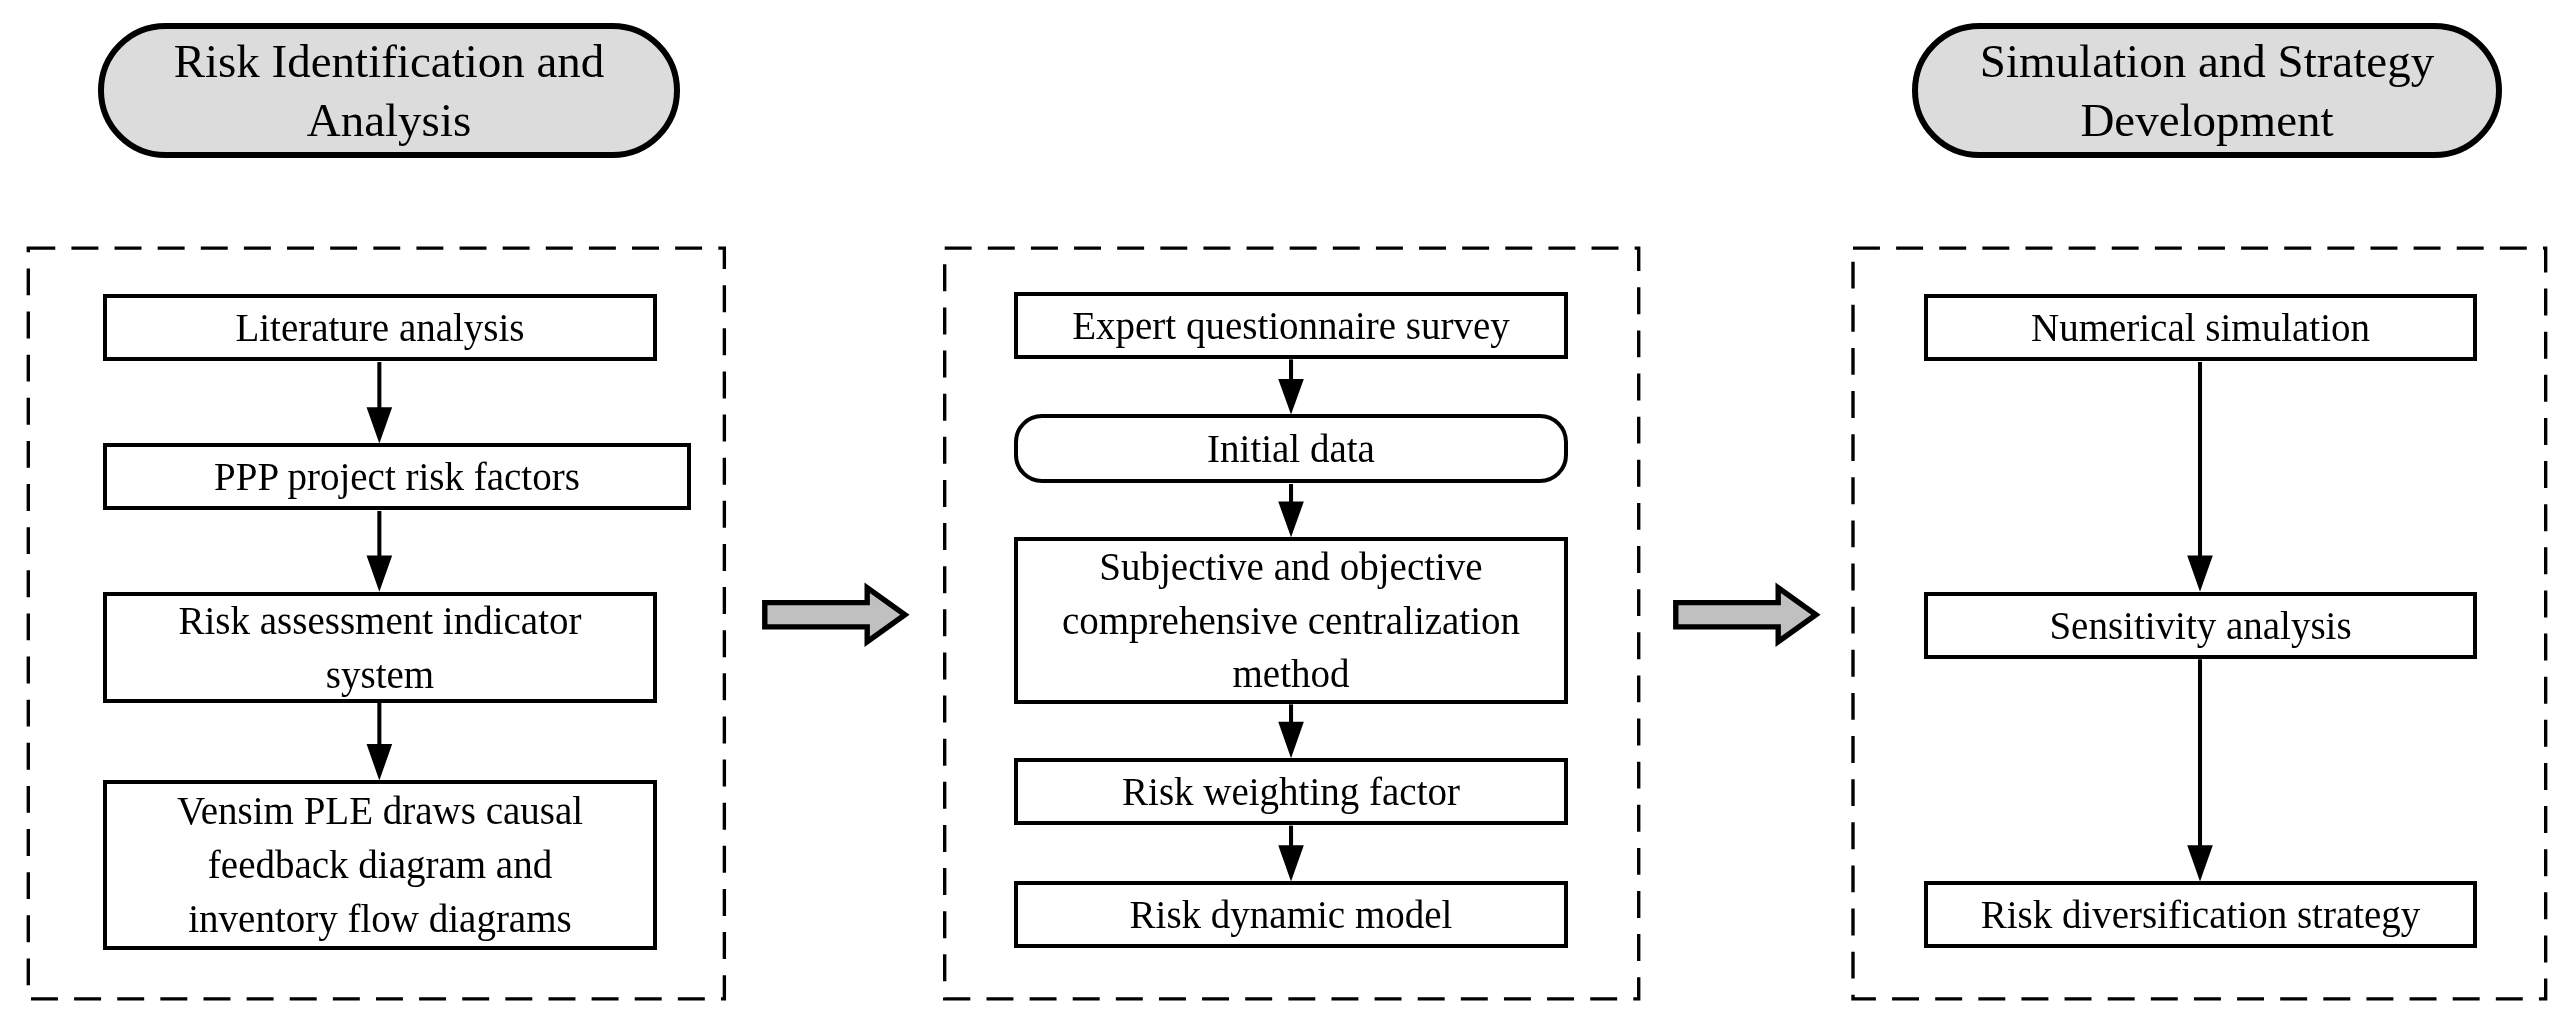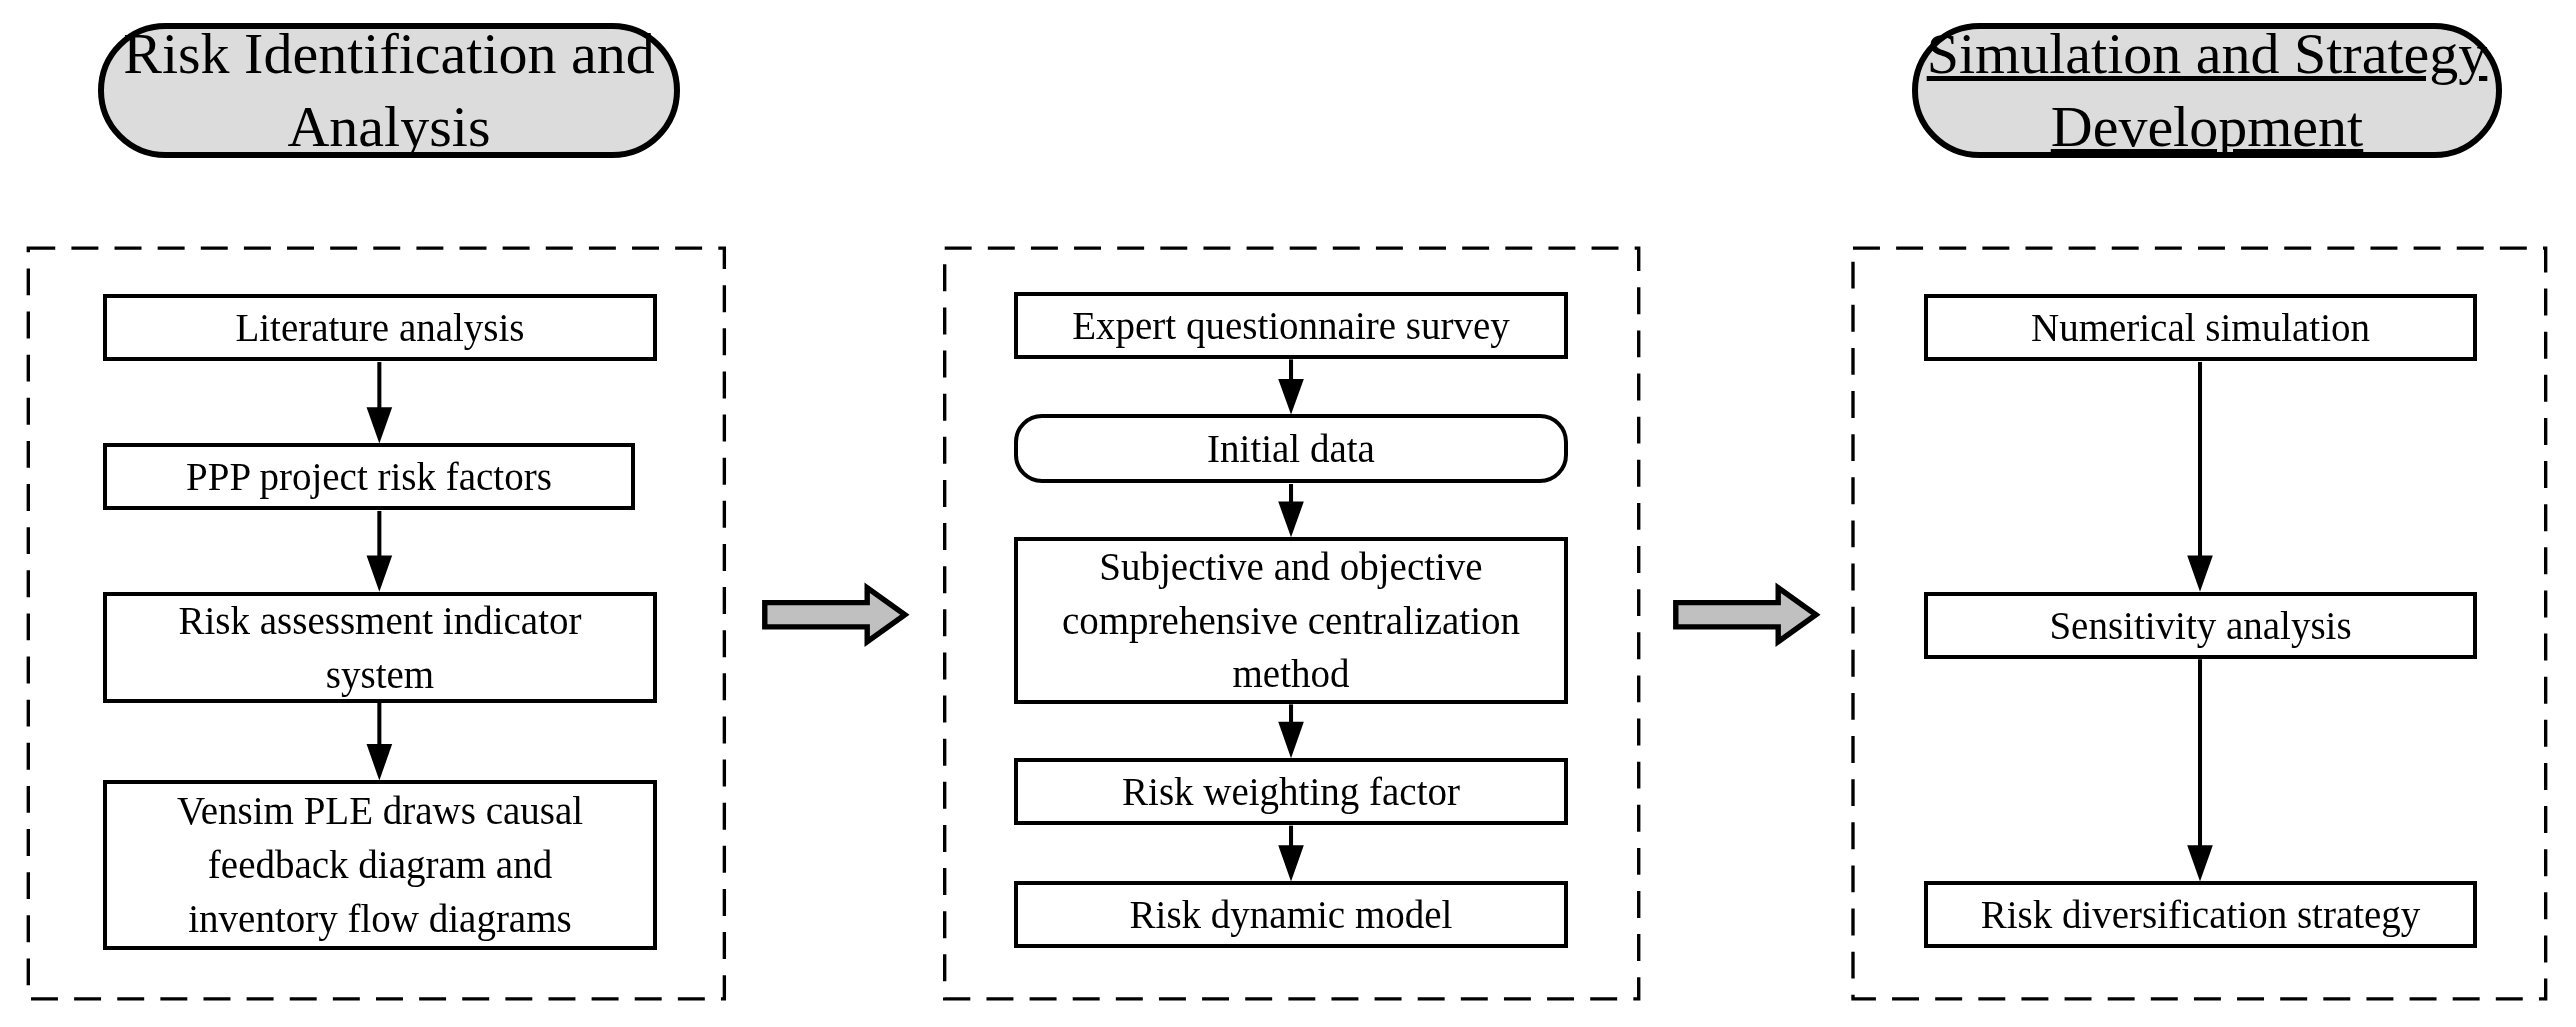--- a/index.html
+++ b/index.html
@@ -33,21 +33,21 @@
     height: 135px;
     box-sizing: border-box;
     background: #dcdcdc;
     border: 6px solid #000000;
     border-radius: 70px;
     display: flex;
     align-items: center;
     justify-content: center;
     text-align: center;
     white-space: pre-line;
-    font-size: 58px;
+    font-size: 47px;
     line-height: 1.25;
   }
   .step-box {
     position: absolute;
     box-sizing: border-box;
     background: #ffffff;
     border: 4px solid #000000;
     display: flex;
     align-items: center;
     justify-content: center;
@@ -106,25 +106,25 @@
       <line x1="3265" y1="978" x2="3265" y2="1258" stroke="#000000" stroke-width="6"></line>
       <polygon points="3246,1254 3284,1254 3265,1308" fill="#000000"></polygon>
     </g>
 
     <polygon points="0,22 152,22 152,0 208,40 152,80 152,58 0,58" transform="translate(1135,872)" stroke="#000000" stroke-width="8" stroke-linejoin="miter" fill="#c0c0c0"></polygon>
     <polygon points="0,22 152,22 152,0 208,40 152,80 152,58 0,58" transform="translate(2487,872)" stroke="#000000" stroke-width="8" stroke-linejoin="miter" fill="#c0c0c0"></polygon>
   </svg>
 
   <div class="pill" style="left:98px;  width:582px;">Risk Identification and
 Analysis</div>
-  <div class="pill" style="left:1912px; width:590px;text-decoration:underline;">Simulation and Strategy
+  <div class="pill" style="left:1912px; width:590px;">Simulation and Strategy
 Development</div>
 
   <div class="step-box" style="left:103px; top:294px; width:554px; height:67px;">Literature analysis</div>
-  <div class="step-box" style="left:103px; top:443px; width:532px; height:67px;">PPP project risk factors</div>
+  <div class="step-box" style="left:103px; top:443px; width:588px; height:67px;">PPP project risk factors</div>
   <div class="step-box" style="left:103px; top:592px; width:554px; height:111px;">Risk assessment indicator
 system</div>
   <div class="step-box" style="left:103px; top:780px; width:554px; height:170px;">Vensim PLE draws causal
 feedback diagram and
 inventory flow diagrams</div>
 
   <div class="step-box" style="left:1014px; top:292px; width:554px; height:67px;">Expert questionnaire survey</div>
   <div class="step-box" style="left:1014px; top:414px; width:554px; height:69px;border-radius:28px;">Initial data</div>
   <div class="step-box" style="left:1014px; top:537px; width:554px; height:167px;">Subjective and objective
 comprehensive centralization

